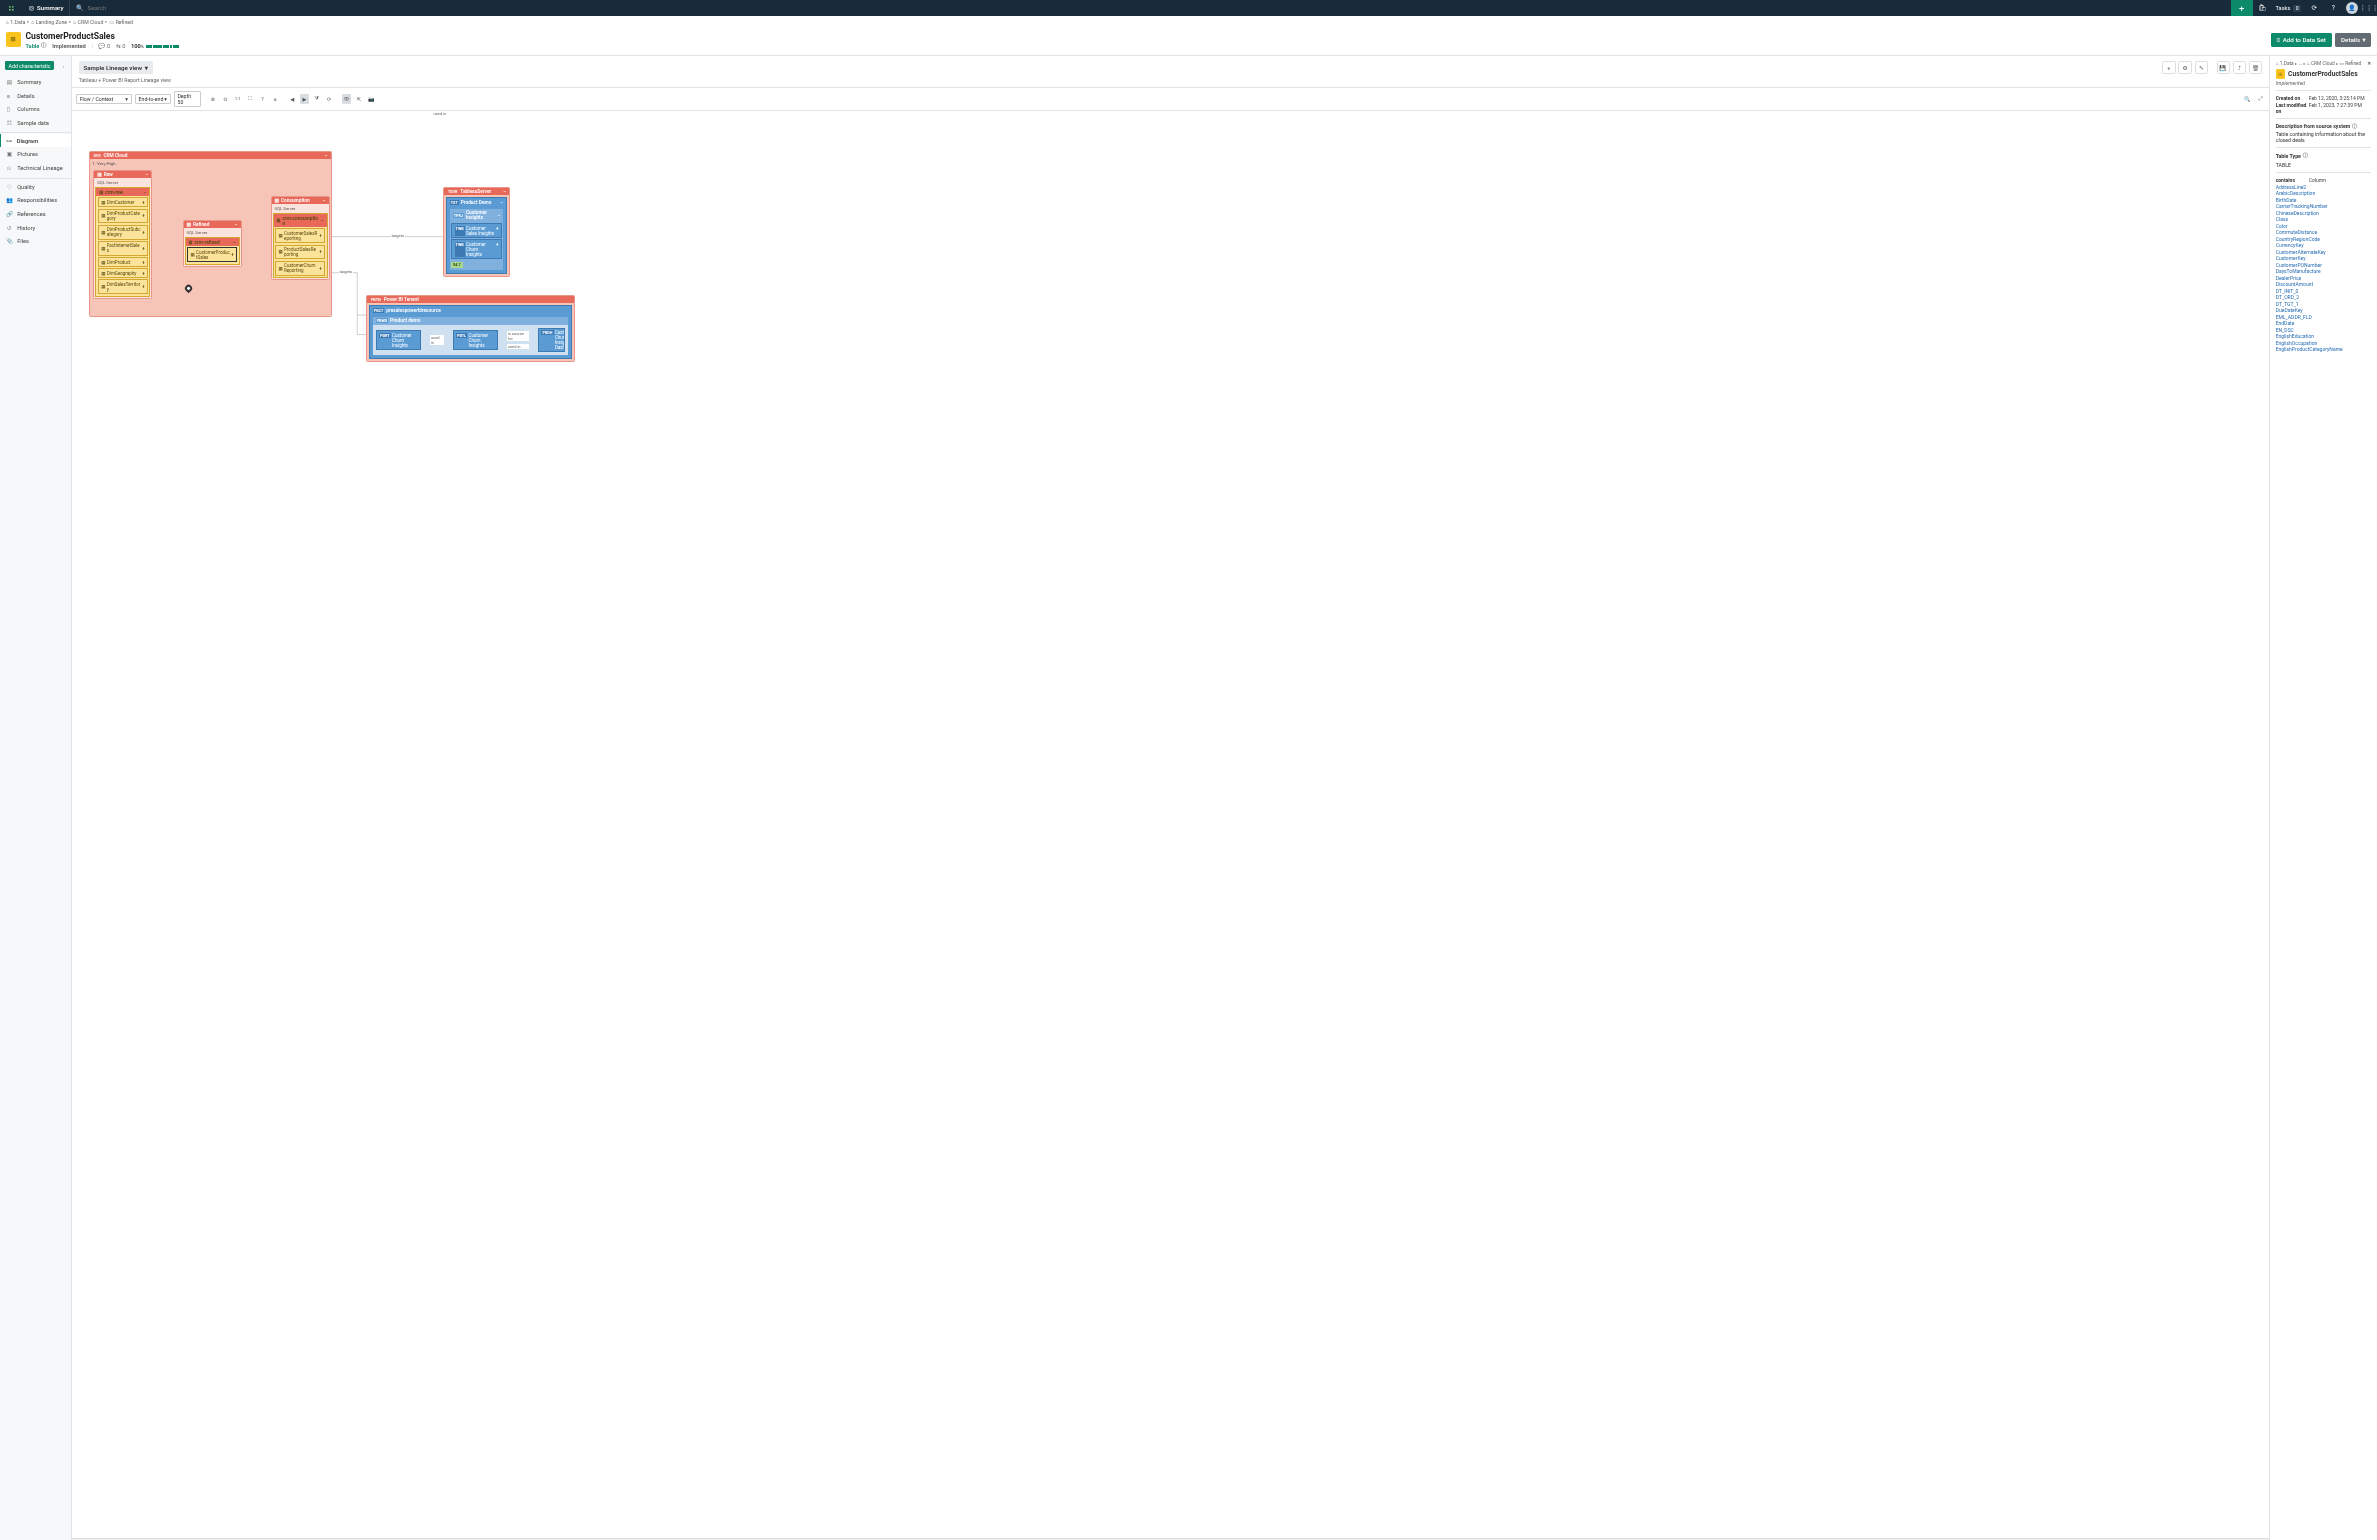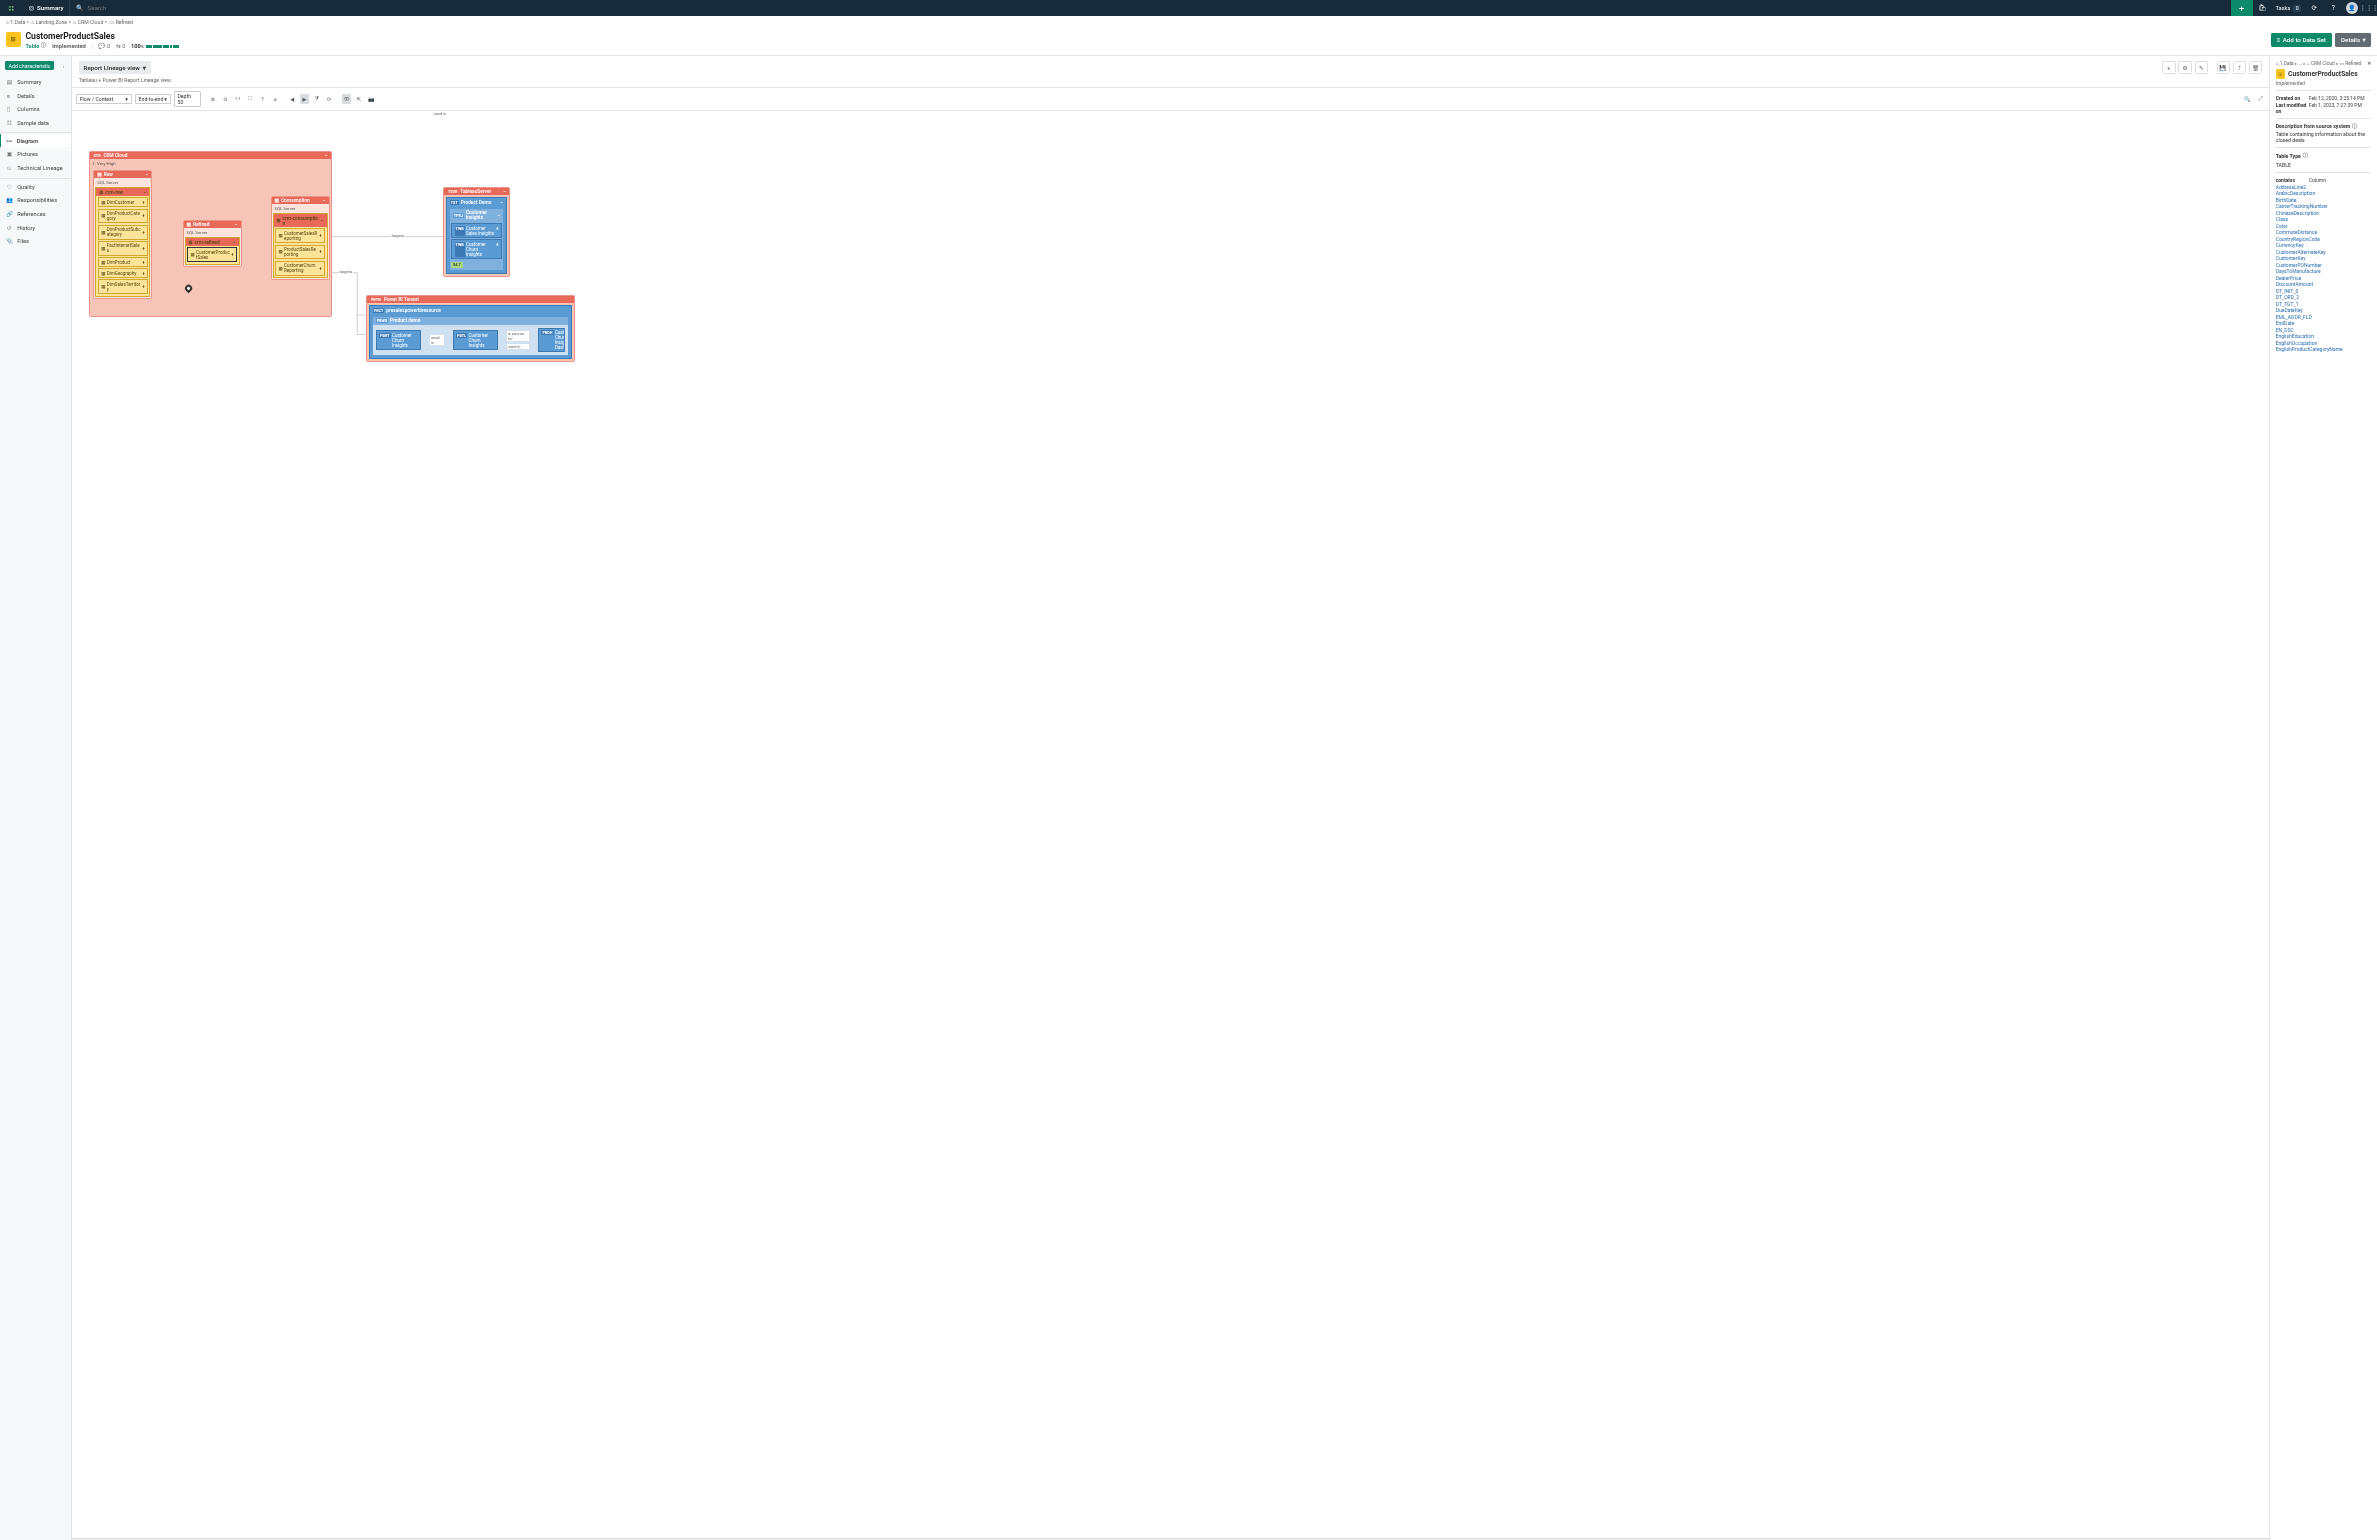--- a/index.html
+++ b/index.html
@@ -306,21 +306,21 @@
         <div class="nav-item">
           <span class="ico">📎</span>
           <span>Files</span>
         </div>
       </div>
   </div>
 
   <div class="content">
     <div class="content-header">
       <div class="view-select">
-        <span>Report Lineage view</span>
+        <span>Sample Lineage view</span>
         <span>▾</span>
       </div>
       <div class="toolbar-icons">
         <div class="tbtn">
             <span>+</span>
           </div>
         <div class="tbtn">
             <span>⚙</span>
           </div>
         <div class="tbtn">

